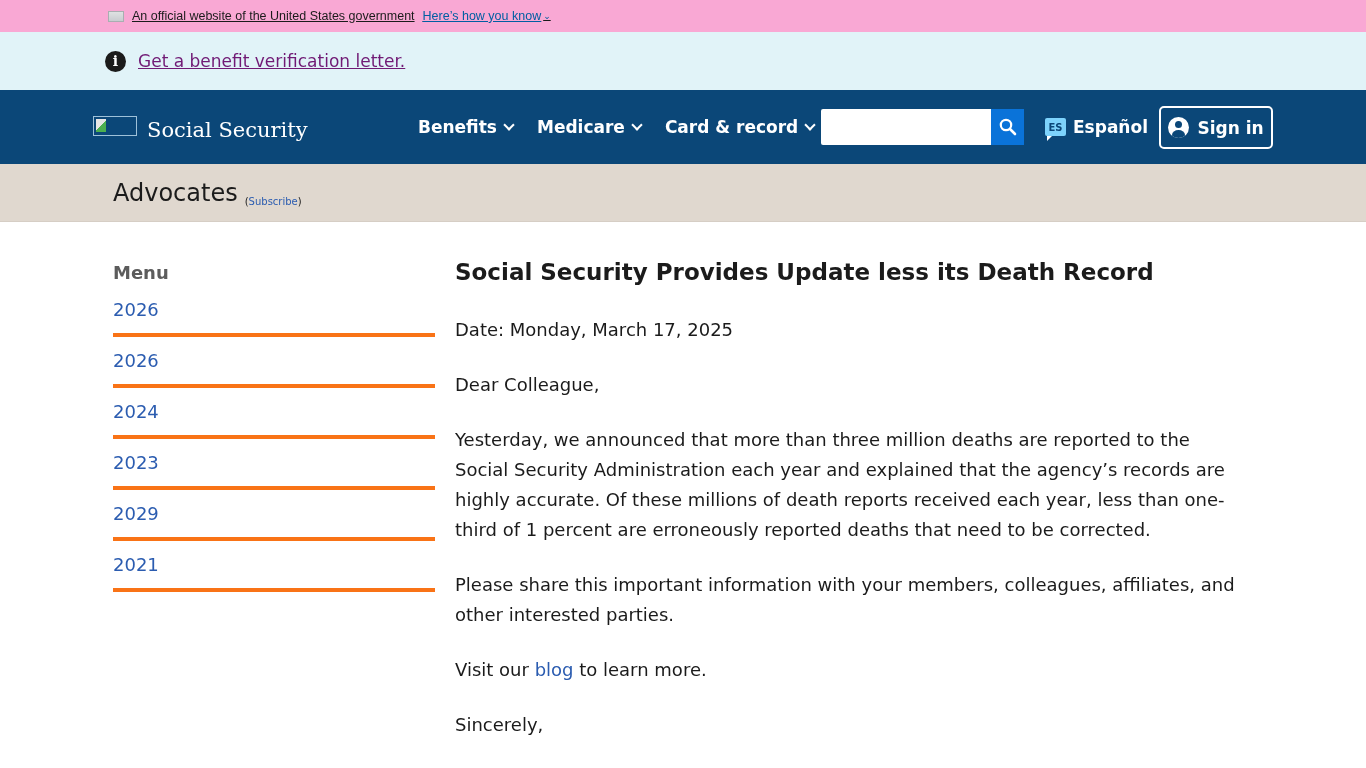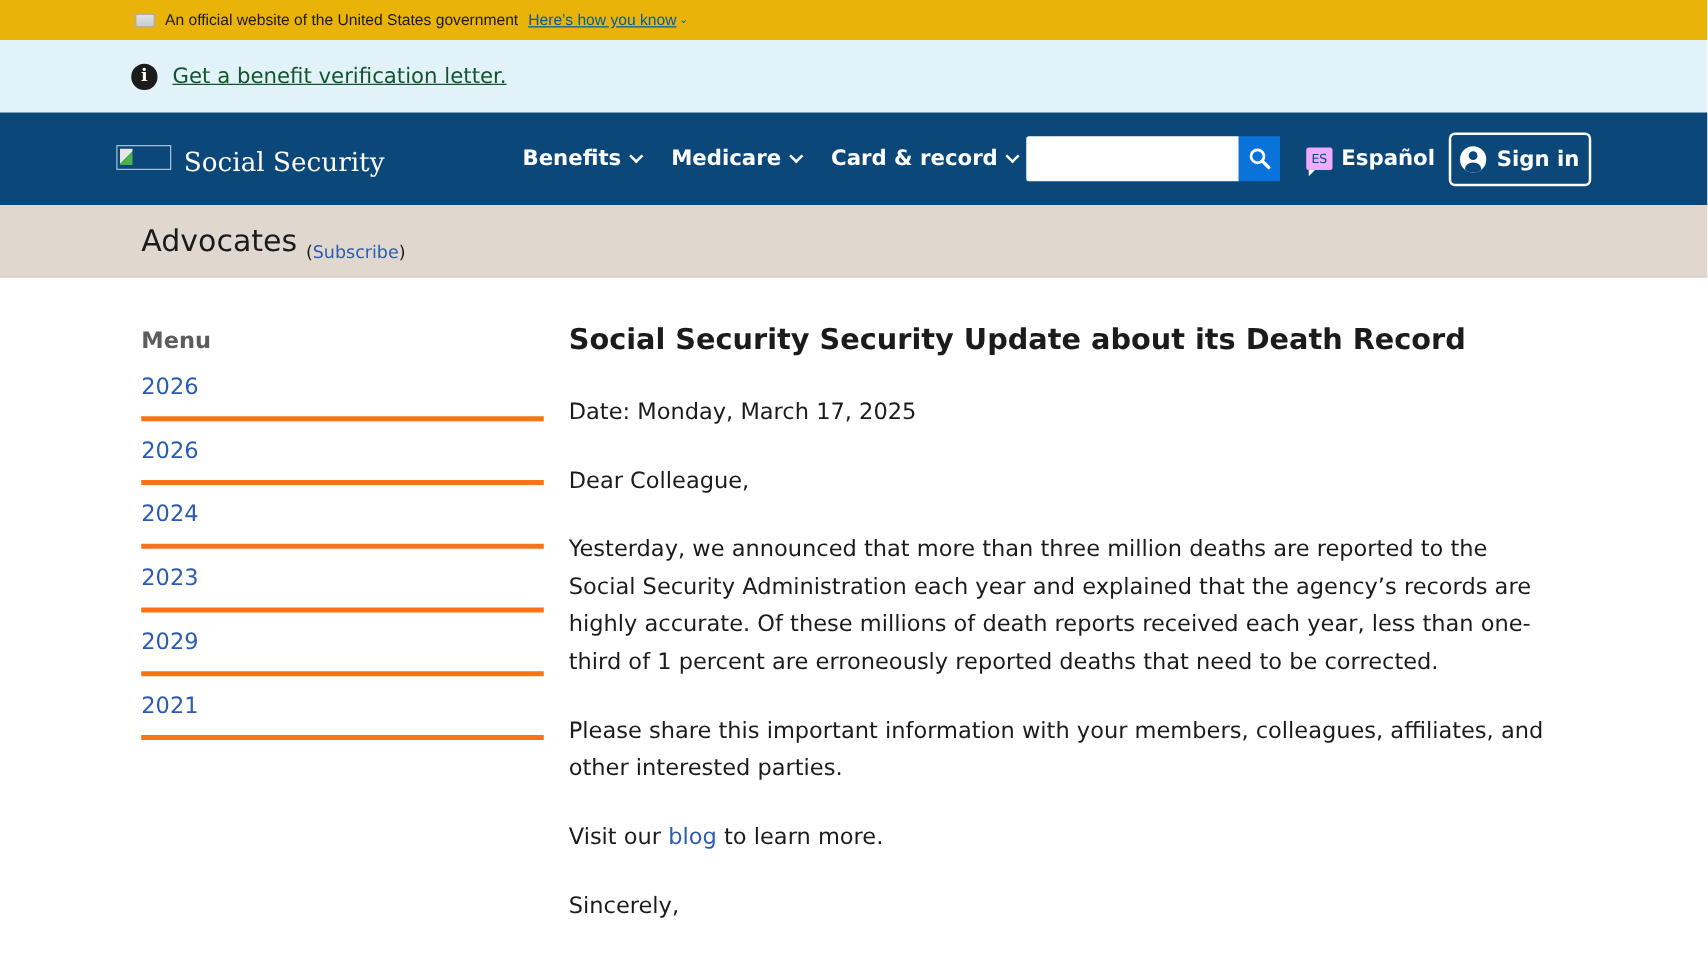--- a/index.html
+++ b/index.html
@@ -1,54 +1,54 @@
 <!DOCTYPE html>
 <html><head>
   <meta charset="utf-8">
   <style>
     * { box-sizing: border-box; margin: 0; padding: 0; }
     html, body { width: 1366px; height: 768px; overflow: hidden; background: #ffffff; }
     body { font-family: "DejaVu Sans", "Liberation Sans", sans-serif; color: #1b1b1b; }
 
     
-    .gov-banner { height: 32px; background: #eab308; display: flex; align-items: center; padding-left: 108px; font-size: 12px; }
+    .gov-banner { height: 32px; background: #f9a8d4; display: flex; align-items: center; padding-left: 108px; font-size: 12px; text-decoration: underline; }
     .flag-icon { width: 16px; height: 11px; background: linear-gradient(#dfe1e2, #c9ccd0); border: 1px solid #a9aeb1; margin-right: 8px; }
     .gov-text { color: #1b1b1b; font-family: "Liberation Sans", sans-serif; font-size: 12.5px; }
     .gov-link { color: #005ea2; text-decoration: underline; margin-left: 8px; font-family: "Liberation Sans", sans-serif; font-size: 12.5px; cursor: pointer; }
     .gov-chevron { color: #005ea2; font-size: 9px; margin-left: 2px; }
 
     
     .alert { height: 58px; background: #e1f3f8; display: flex; align-items: center; padding-left: 105px; }
     .info-icon { width: 21px; height: 21px; border-radius: 50%; background: #1b1b1b; color: #fff; font-weight: bold; font-size: 14px; display: flex; align-items: center; justify-content: center; font-family: "DejaVu Serif", serif; margin-right: 12px; }
-    .alert-link { color: #14532d; text-decoration: underline; font-size: 17px; cursor: pointer; }
+    .alert-link { color: #701a75; text-decoration: underline; font-size: 17px; cursor: pointer; }
 
     
     .header { height: 74px; background: #0b4778; display: flex; align-items: center; position: relative; }
     .logo { position: absolute; left: 93px; top: 20px; display: flex; align-items: center; cursor: pointer; }
     .logo-img { width: 44px; height: 20px; border: 1px solid #9ec1d9; position: relative; margin-right: 10px; }
     .logo-img::after { content: ""; position: absolute; left: 2px; top: 2px; width: 10px; height: 13px; background: linear-gradient(135deg, #e6e6e6 50%, #4caf50 50%); }
     .logo-text { color: #ffffff; font-family: "DejaVu Serif", "Liberation Serif", serif; font-size: 21px; margin-top: 8px; }
     .nav { position: absolute; left: 418px; top: 0; height: 74px; display: flex; align-items: center; }
     .nav-item { color: #ffffff; font-weight: bold; font-size: 17px; display: flex; align-items: center; margin-right: 24px; cursor: pointer; text-align: center; }
     .chev { display: inline-block; width: 8px; height: 8px; border-right: 2px solid #fff; border-bottom: 2px solid #fff; transform: rotate(45deg); margin-left: 8px; margin-top: -5px; }
     .search-wrap { position: absolute; left: 821px; top: 19px; display: flex; }
     .search-input { width: 170px; height: 36px; border: none; border-radius: 2px 0 0 2px; background: #ffffff; padding: 0 8px; font-size: 15px; }
     .search-btn { width: 33px; height: 36px; background: #0a73d9; border: none; display: flex; align-items: center; justify-content: center; cursor: pointer; }
     .espanol { position: absolute; left: 1045px; top: 0; height: 74px; display: flex; align-items: center; color: #fff; font-weight: bold; font-size: 17px; cursor: pointer; }
-    .es-icon { width: 21px; height: 18px; background: #f0abfc; color: #0b4778; font-size: 10px; font-weight: normal; display: flex; align-items: center; justify-content: center; border-radius: 2px; margin-right: 7px; position: relative; }
+    .es-icon { width: 21px; height: 18px; background: #7dd3fc; color: #0b4778; font-size: 10px; font-weight: bold; display: flex; align-items: center; justify-content: center; border-radius: 2px; margin-right: 7px; position: relative; }
     .es-icon::after { content: ""; position: absolute; left: 2px; bottom: -5px; border-left: 5px solid #fff; border-bottom: 5px solid transparent; }
     .signin { position: absolute; left: 1159px; top: 16px; width: 114px; height: 43px; border: 2px solid #ffffff; border-radius: 5px; display: flex; align-items: center; justify-content: center; color: #fff; font-weight: bold; font-size: 17px; cursor: pointer; }
     .user-icon { width: 21px; height: 21px; border-radius: 50%; background: #fff; margin-right: 8px; position: relative; overflow: hidden; }
     .user-icon::before { content: ""; position: absolute; left: 7px; top: 4px; width: 7px; height: 7px; border-radius: 50%; background: #0b4778; }
     .user-icon::after { content: ""; position: absolute; left: 4px; top: 13px; width: 13px; height: 10px; border-radius: 50%; background: #0b4778; }
 
     
     .section-bar { height: 58px; background: #e0d8cf; display: flex; align-items: center; padding-left: 113px; border-bottom: 1px solid #d6cec5; }
     .section-title { font-size: 24px; color: #1b1b1b; }
-    .subscribe { font-size: 14px; margin-left: 7px; color: #1b1b1b; margin-top: 18px; }
+    .subscribe { font-size: 10px; margin-left: 7px; color: #1b1b1b; margin-top: 18px; }
     .subscribe a { color: #2b5cb0; text-decoration: none; cursor: pointer; }
 
     
     .sidebar { position: absolute; left: 113px; top: 262px; width: 322px; }
     .menu-title { font-size: 18px; font-weight: bold; color: #5c5c5c; height: 24px; }
     .menu-item { height: 51px; border-bottom: 4px solid #f97316; display: flex; align-items: flex-end; padding-bottom: 13px; }
     .menu-item:first-of-type { height: 52px; }
     .menu-link { color: #2b5cb0; font-size: 18px; text-decoration: none; cursor: pointer; }
 
     
@@ -132,20 +132,20 @@
     </div>
   <div class="menu-item">
       <a class="menu-link">2029</a>
     </div>
   <div class="menu-item">
       <a class="menu-link">2021</a>
     </div>
 </div>
 
 <div class="main">
-  <h1 class="title">Social Security Security Update about its Death Record</h1>
+  <h1 class="title">Social Security Provides Update less its Death Record</h1>
   <p class="p first">Date: Monday, March 17, 2025</p>
   <p class="p">Dear Colleague,</p>
   <p class="p">Yesterday, we announced that more than three million deaths are reported to the Social Security Administration each year and explained that the agency’s records are highly accurate. Of these millions of death reports received each year, less than one-third of 1 percent are erroneously reported deaths that need to be corrected.</p>
   <p class="p">Please share this important information with your members, colleagues, affiliates, and other interested parties.</p>
   <p class="p"><span>Visit our </span><a class="blog-link">blog</a><span> to learn more.</span></p>
   <p class="p">Sincerely,</p>
 </div>
 
 </body></html>

